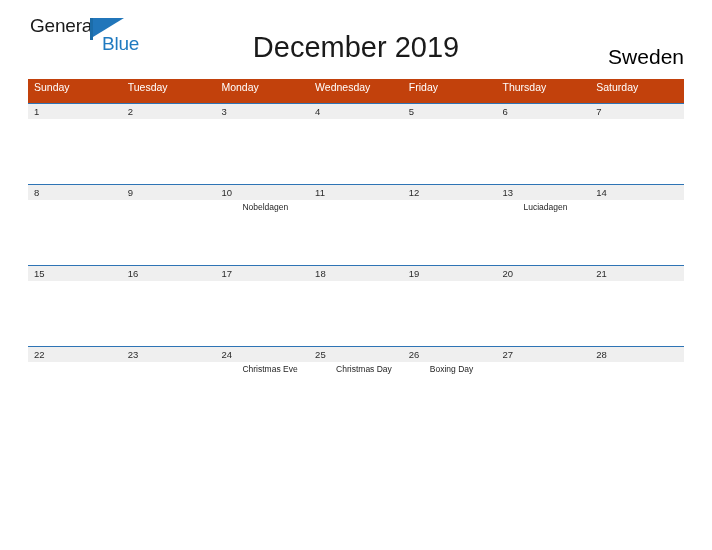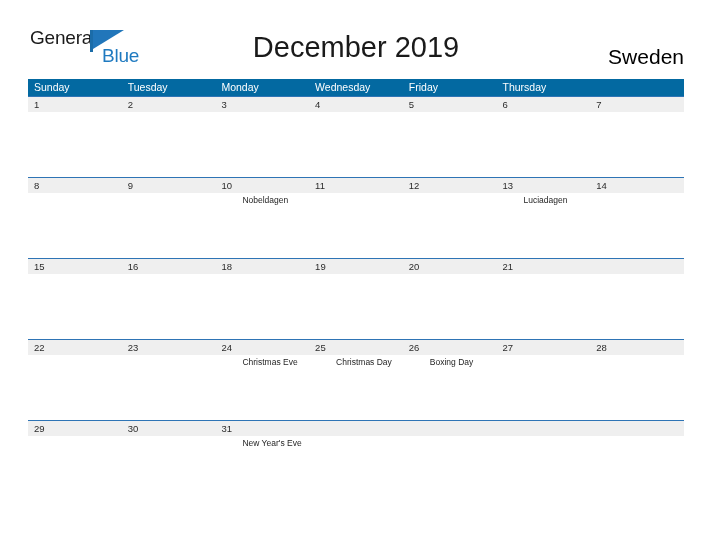--- a/index.html
+++ b/index.html
@@ -28,21 +28,21 @@
     position: absolute;
     left: 0;
     top: 0;
     width: 712px;
     height: 78px;
   }
 
   .logo {
     position: absolute;
     left: 30px;
-    top: 28px;
+    top: 16px;
     width: 110px;
     height: 42px;
     line-height: 1;
     user-select: none;
   }
   .logo-general {
     position: absolute;
     left: 0;
     top: 0;
     font-size: 19px;
@@ -111,22 +111,22 @@
   .calendar {
     position: absolute;
     left: 28px;
     top: 79px;
     width: 656px;
   }
 
   .dow-row {
     display: flex;
     width: 656px;
-    height: 17px;
-    background: #0369a1;
+    height: 24px;
+    background: #c2410c;
   }
   .dow-cell {
     width: 93.714px;
     box-sizing: border-box;
     padding-left: 6px;
     font-size: 10.5px;
     line-height: 17px;
     color: #ffffff;
     font-family: "Liberation Sans", sans-serif;
     white-space: nowrap;
@@ -207,20 +207,21 @@
 
   <div class="calendar">
 
     <div class="dow-row">
       <div class="dow-cell">Sunday</div>
       <div class="dow-cell">Tuesday</div>
       <div class="dow-cell">Monday</div>
       <div class="dow-cell">Wednesday</div>
       <div class="dow-cell">Friday</div>
       <div class="dow-cell">Thursday</div>
+      <div class="dow-cell">Saturday</div>
     </div>
 
     <div class="week">
       <div class="week-band"></div>
       <div class="week-cells">
         <div class="day">
           <span class="day-num">1</span>
 
         </div>
         <div class="day">
@@ -289,20 +290,24 @@
       <div class="week-cells">
         <div class="day">
           <span class="day-num">15</span>
 
         </div>
         <div class="day">
           <span class="day-num">16</span>
 
         </div>
         <div class="day">
+          <span class="day-num">17</span>
+
+        </div>
+        <div class="day">
           <span class="day-num">18</span>
 
         </div>
         <div class="day">
           <span class="day-num">19</span>
 
         </div>
         <div class="day">
           <span class="day-num">20</span>
 
@@ -341,49 +346,16 @@
           <span class="day-num">27</span>
 
         </div>
         <div class="day">
           <span class="day-num">28</span>
 
         </div>
       </div>
     </div>
 
-    <div class="week">
-      <div class="week-band"></div>
-      <div class="week-cells">
-        <div class="day">
-          <span class="day-num">29</span>
-
-        </div>
-        <div class="day">
-          <span class="day-num">30</span>
-
-        </div>
-        <div class="day">
-          <span class="day-num">31</span>
-          <span class="day-event">New Year's Eve</span>
-        </div>
-        <div class="day">
-          <span class="day-num"></span>
-
-        </div>
-        <div class="day">
-          <span class="day-num"></span>
-
-        </div>
-        <div class="day">
-          <span class="day-num"></span>
-
-        </div>
-        <div class="day">
-          <span class="day-num"></span>
-
-        </div>
-      </div>
-    </div>
 
   </div>
 
 </div>
 
 </body></html>

